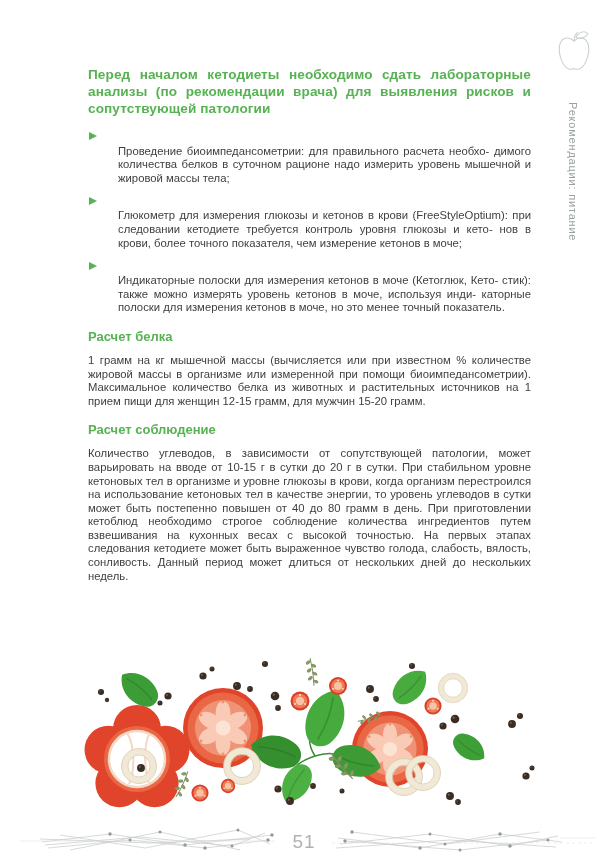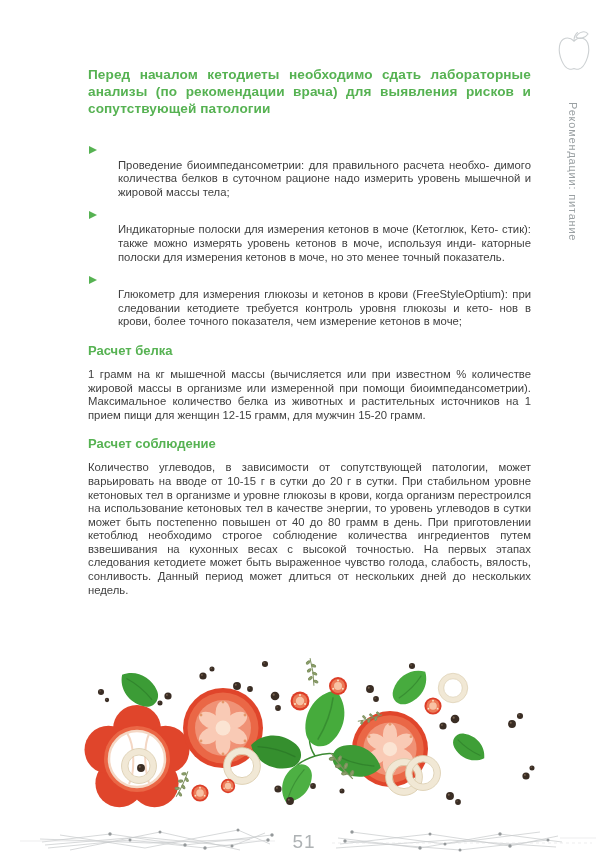--- a/index.html
+++ b/index.html
@@ -9,21 +9,21 @@
     position:relative; width:608px; height:860px; background:#ffffff;
     overflow:hidden; margin:0 auto;
   }
   
   .content {
     position:absolute; left:88px; top:66px; width:443px;
     color:#3f3f3f; font-size:11.3px; line-height:13.6px;
   }
   .content h1 {
     color:#56b252; font-size:13.6px; line-height:17.2px; font-weight:600;
-    text-align:justify; margin-bottom:25px; letter-spacing:0.1px;
+    text-align:justify; margin-bottom:11px; letter-spacing:0.1px;
   }
   .content h2 {
     color:#56b252; font-size:13px; line-height:15px; font-weight:600;
     margin-top:14px; margin-bottom:10px;
   }
   .content p { text-align:justify; margin-bottom:9px; }
   ul.bullets { list-style:none; margin-bottom:12px; }
   ul.bullets li { display:flex; margin-bottom:8px; }
   .tri {
     flex:0 0 auto; width:0; height:0; margin:3.5px 6px 0 1px;
@@ -64,25 +64,25 @@
   <div class="content">
     <h1>Перед началом кетодиеты необходимо сдать лабораторные анализы (по рекомендации врача) для выявления рисков и сопутствующей патологии</h1>
 
     <ul class="bullets">
       <li>
         <span class="tri"></span>
         <p>Проведение биоимпедансометрии: для правильного расчета необхо- димого количества белков в суточном рационе надо измерить уровень мышечной и жировой массы тела;</p>
       </li>
       <li>
         <span class="tri"></span>
-        <p>Индикаторные полоски для измерения кетонов в моче (Кетоглюк, Кето- стик): также можно измерять уровень кетонов в моче, используя инди- каторные полоски для измерения кетонов в моче, но это менее точный показатель.</p>
+        <p>Глюкометр для измерения глюкозы и кетонов в крови (FreeStyleOptium): при следовании кетодиете требуется контроль уровня глюкозы и кето- нов в крови, более точного показателя, чем измерение кетонов в моче;</p>
       </li>
       <li>
         <span class="tri"></span>
-        <p>Глюкометр для измерения глюкозы и кетонов в крови (FreeStyleOptium): при следовании кетодиете требуется контроль уровня глюкозы и кето- нов в крови, более точного показателя, чем измерение кетонов в моче;</p>
+        <p>Индикаторные полоски для измерения кетонов в моче (Кетоглюк, Кето- стик): также можно измерять уровень кетонов в моче, используя инди- каторные полоски для измерения кетонов в моче, но это менее точный показатель.</p>
       </li>
     </ul>
 
 
     <h2>Расчет белка</h2>
     <p>1 грамм на кг мышечной массы (вычисляется или при известном % количестве жировой массы в организме или измеренной при помощи биоимпедансометрии). Максимальное количество белка из животных и растительных источников на 1 прием пищи для женщин 12-15 грамм, для мужчин 15-20 грамм.</p>
 
     <h2>Расчет соблюдение</h2>
     <p>Количество углеводов, в зависимости от сопутствующей патологии, может варьировать на вводе от 10-15 г в сутки до 20 г в сутки. При стабильном уровне кетоновых тел в организме и уровне глюкозы в крови, когда организм перестроился на использование кетоновых тел в качестве энергии, то уровень углеводов в сутки может быть постепенно повышен от 40 до 80 грамм в день. При приготовлении кетоблюд необходимо строгое соблюдение количества ингредиентов путем взвешивания на кухонных весах с высокой точностью. На первых этапах следования кетодиете может быть выраженное чувство голода, слабость, вялость, сонливость. Данный период может длиться от нескольких дней до нескольких недель.</p>
   </div>

